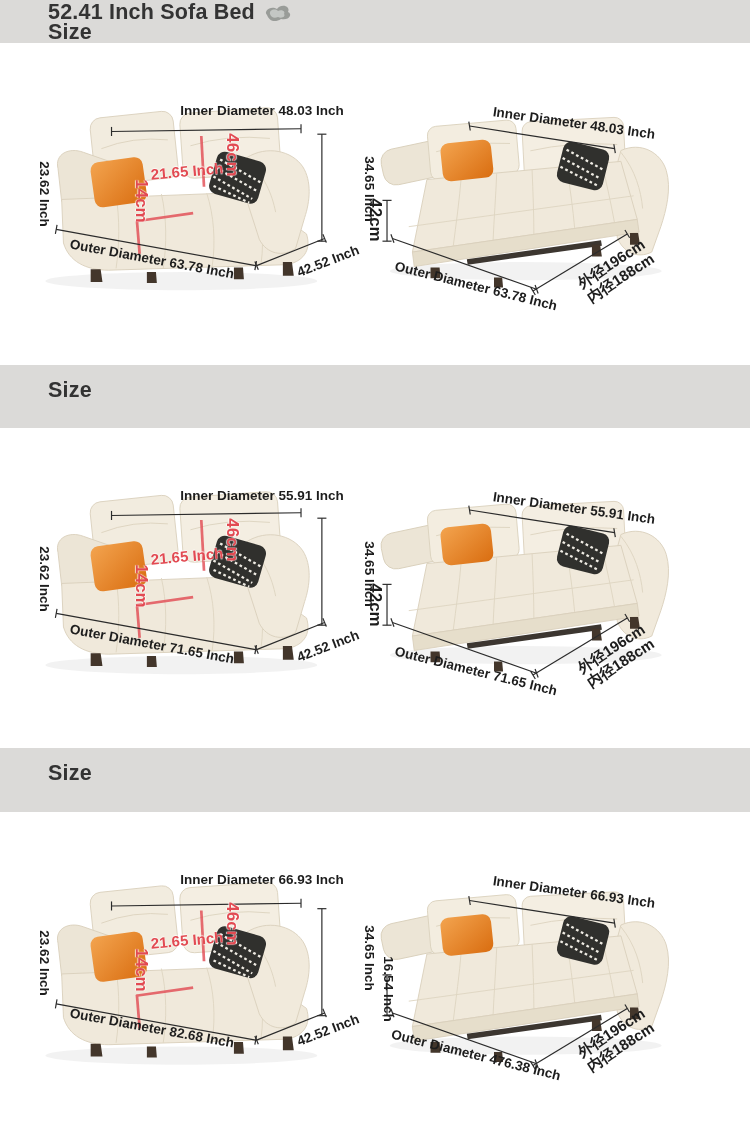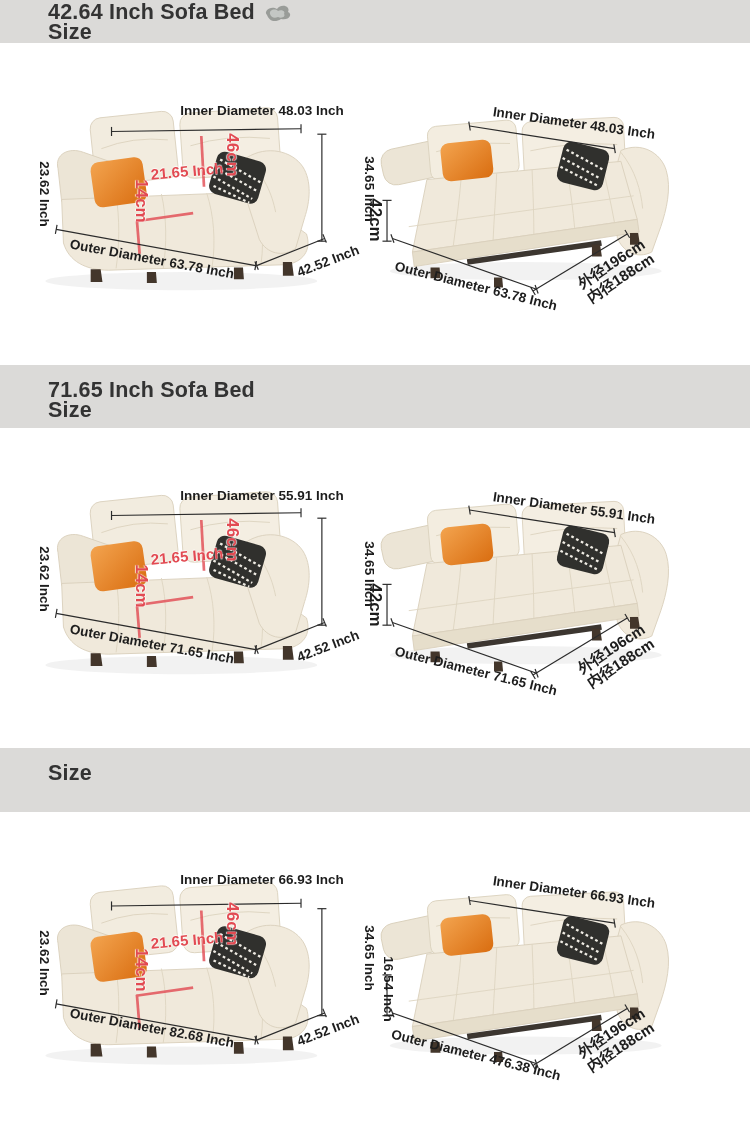--- a/index.html
+++ b/index.html
@@ -133,21 +133,21 @@
           <line x1="299.6" y1="198.3" x2="294.4" y2="189.7"></line>
       </g>
     </g>
   </defs>
 </svg>
 
 <div class="page">
 
   <section class="size-section" id="s1" style="top:0">
     <header class="sec-header h1">
-      <span class="line">42.64 Inch Sofa Bed</span>
+      <span class="line">52.41 Inch Sofa Bed</span>
       <span class="line">Size</span>
       <svg class="smudge" width="34" height="22">
         <path d="M7,13 C3,9 11,3 17,7 C21,1 31,4 28,10 C33,12 29,19 21,17 C15,21 9,19 7,13 Z" fill="#8d908d" opacity=".85"></path>
         <path d="M10,12 C9,8 15,6 18,9 C21,7 26,9 24,12 C26,14 22,17 18,15 C14,17 11,15 10,12 Z" fill="#c9ccc9" opacity=".9"></path>
       </svg>
     </header>
     <div class="figs" style="height:322px">
       <figure class="fig sofa">
         <svg class="art" viewBox="0 0 395 322">
             <use href="#couch-art"></use>
@@ -171,21 +171,20 @@
         <span class="lab black cn rm33" style="left:258px;top:228px">
           <span>外径196cm</span>
           <span>内径188cm</span>
         </span>
       </figure>
     </div>
   </section>
 
   <section class="size-section" id="s2" style="top:365px">
     <header class="sec-header h2">
-      <span class="line">71.65 Inch Sofa Bed</span>
       <span class="line">Size</span>
     </header>
     <div class="figs" style="height:320px">
       <figure class="fig sofa">
         <svg class="art" viewBox="0 0 395 322">
             <use href="#couch-art"></use>
           </svg>
         <span class="lab black r0" style="left:262px;top:67px">Inner Diameter 55.91 Inch</span>
         <span class="lab black r90" style="left:44px;top:151px">23.62 Inch</span>
         <span class="lab red redcm r90" style="left:232px;top:112px">46cm</span>

